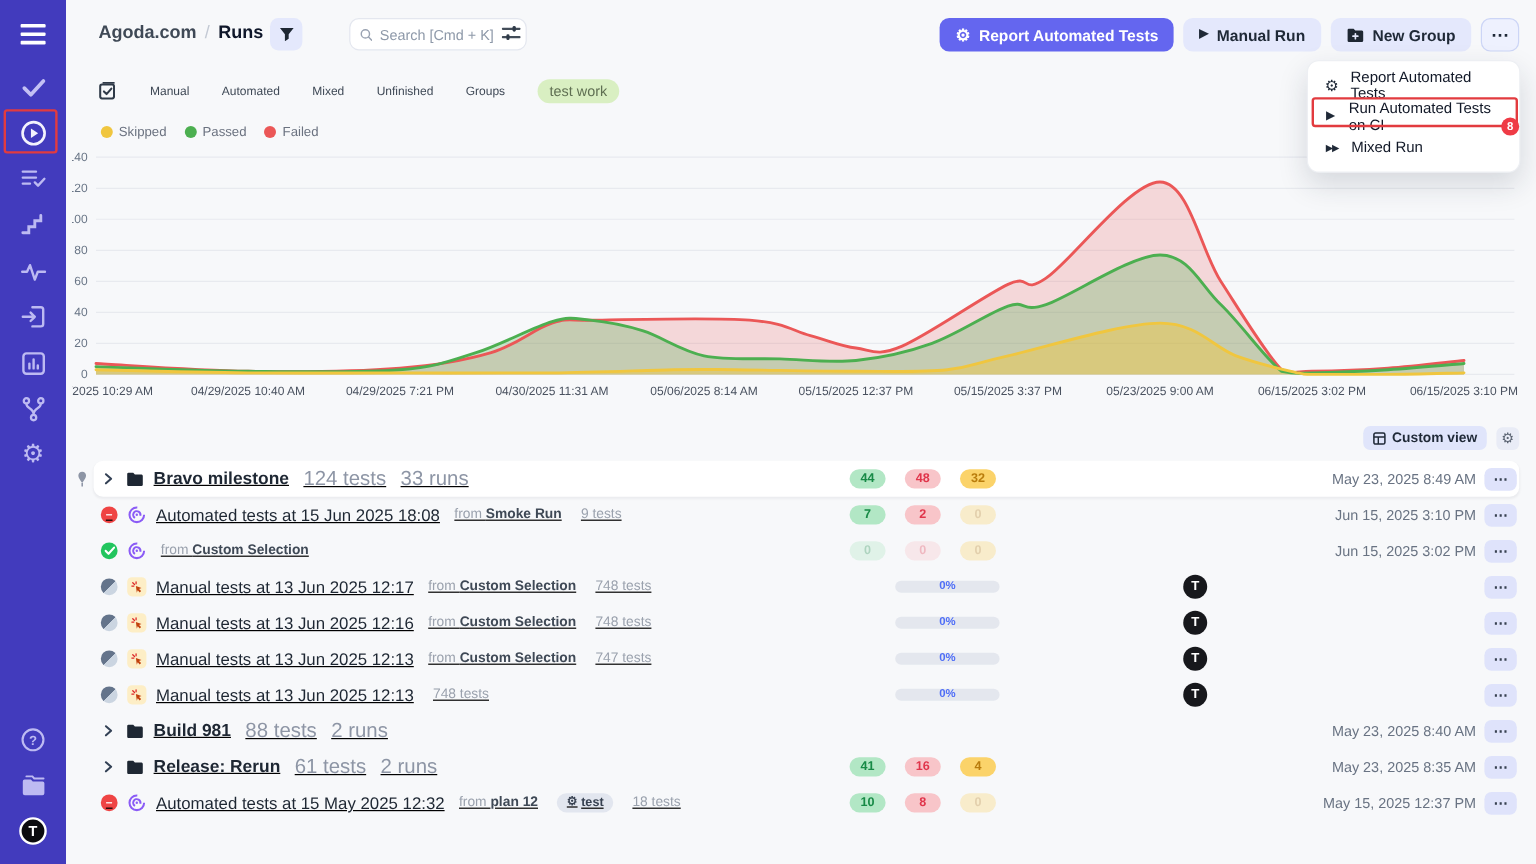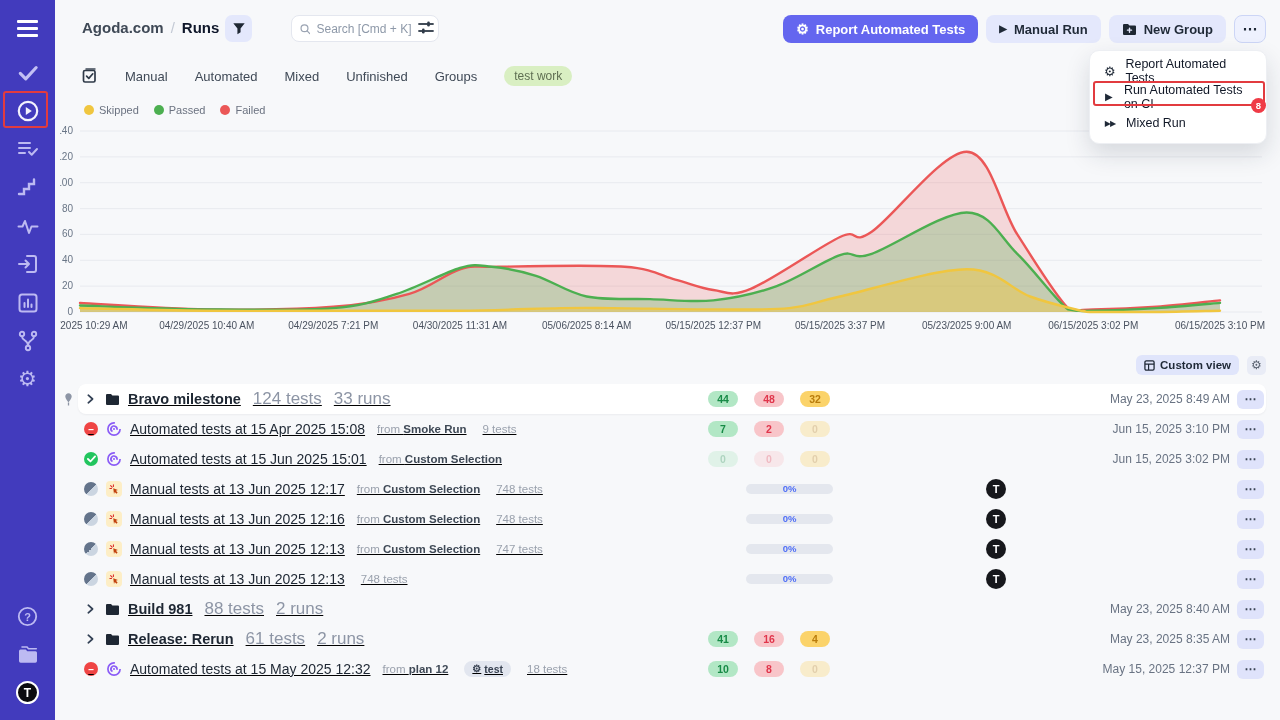--- a/index.html
+++ b/index.html
@@ -33,21 +33,21 @@
 
   
   .menu{position:absolute;left:1089px;top:50px;width:178px;background:#fff;border:1px solid #edeff3;border-radius:10px;box-shadow:0 10px 24px rgba(30,41,59,.15);padding:7px 0;z-index:40;}
   .mitem{height:26px;display:flex;align-items:center;gap:9px;padding:0 13px;font-size:12.5px;color:#111827;cursor:pointer;}
   .mitem .mi{width:14px;display:flex;justify-content:center;color:#1f2937;}
   .menu-ann{position:absolute;left:3px;top:30px;width:172px;height:25px;border:2.5px solid #e23b3f;border-radius:3px;pointer-events:none;}
   .menu-badge{position:absolute;right:-3px;bottom:-9px;width:15px;height:15px;border-radius:50%;background:#ef3b46;color:#fff;font-size:9.5px;font-weight:bold;display:flex;align-items:center;justify-content:center;}
 
   
   .tabs{position:absolute;left:82px;top:66px;display:flex;align-items:center;gap:27px;}
-  .tab{font-size:13px;color:#3f4956;cursor:pointer;background:none;border:none;}
+  .tab{font-size:10px;color:#3f4956;cursor:pointer;background:none;border:none;}
   .tagpill-green{background:#d9efc2;color:#5f6f52;font-size:12px;padding:3px 10px;border-radius:10px;}
 
   
   .legend{position:absolute;left:84px;top:104px;display:flex;gap:15px;align-items:center;}
   .litem{display:flex;align-items:center;gap:5px;font-size:11px;color:#6b7280;}
   .ldot{width:10px;height:10px;border-radius:50%;}
   #chart{position:absolute;left:60px;top:122px;}
   .ytick{font-size:10px;fill:#697586;}
   .xtick{font-size:10px;fill:#4a5260;}
 
@@ -343,21 +343,21 @@
       <div class="trow">
         <span class="rleft">
           <span class="st st-failed">–</span>
           <span class="runico">
             <svg width="16" height="16" viewBox="0 0 16 16">
               <circle cx="8" cy="8" r="6.1" stroke="#8b5cf6" stroke-width="1.7" fill="none" stroke-dasharray="29 10"></circle>
               <circle cx="8" cy="8" r="3" stroke="#8b5cf6" stroke-width="1.7" fill="none" stroke-dasharray="13 6" transform="rotate(120 8 8)"></circle>
               <circle cx="8" cy="8" r="1" fill="#8b5cf6"></circle>
             </svg>
           </span>
-          <span class="rname">Automated tests at 15 Apr 2025 15:08</span>
+          <span class="rname">Automated tests at 15 Jun 2025 18:08</span>
           <span class="rfrom">from <b>Smoke Run</b></span>
           <span class="tests">9 tests</span>
         </span>
         <div class="badges">
           <span class="pill b-green">7</span>
           <span class="pill b-red">2</span>
           <span class="pill b-yellow muted">0</span>
         </div>
         <span class="rdate">Jun 15, 2025 3:10 PM</span>
         <button class="rmore">⋯</button>
@@ -369,21 +369,20 @@
               <path d="M1 4.5l2.8 2.8L9 1.5" stroke="#fff" stroke-width="2" fill="none" stroke-linecap="round" stroke-linejoin="round"></path>
             </svg>
           </span>
           <span class="runico">
             <svg width="16" height="16" viewBox="0 0 16 16">
               <circle cx="8" cy="8" r="6.1" stroke="#8b5cf6" stroke-width="1.7" fill="none" stroke-dasharray="29 10"></circle>
               <circle cx="8" cy="8" r="3" stroke="#8b5cf6" stroke-width="1.7" fill="none" stroke-dasharray="13 6" transform="rotate(120 8 8)"></circle>
               <circle cx="8" cy="8" r="1" fill="#8b5cf6"></circle>
             </svg>
           </span>
-          <span class="rname">Automated tests at 15 Jun 2025 15:01</span>
           <span class="rfrom">from <b>Custom Selection</b></span>
         </span>
         <div class="badges">
           <span class="pill b-green muted">0</span>
           <span class="pill b-red muted">0</span>
           <span class="pill b-yellow muted">0</span>
         </div>
         <span class="rdate">Jun 15, 2025 3:02 PM</span>
         <button class="rmore">⋯</button>
       </div>

